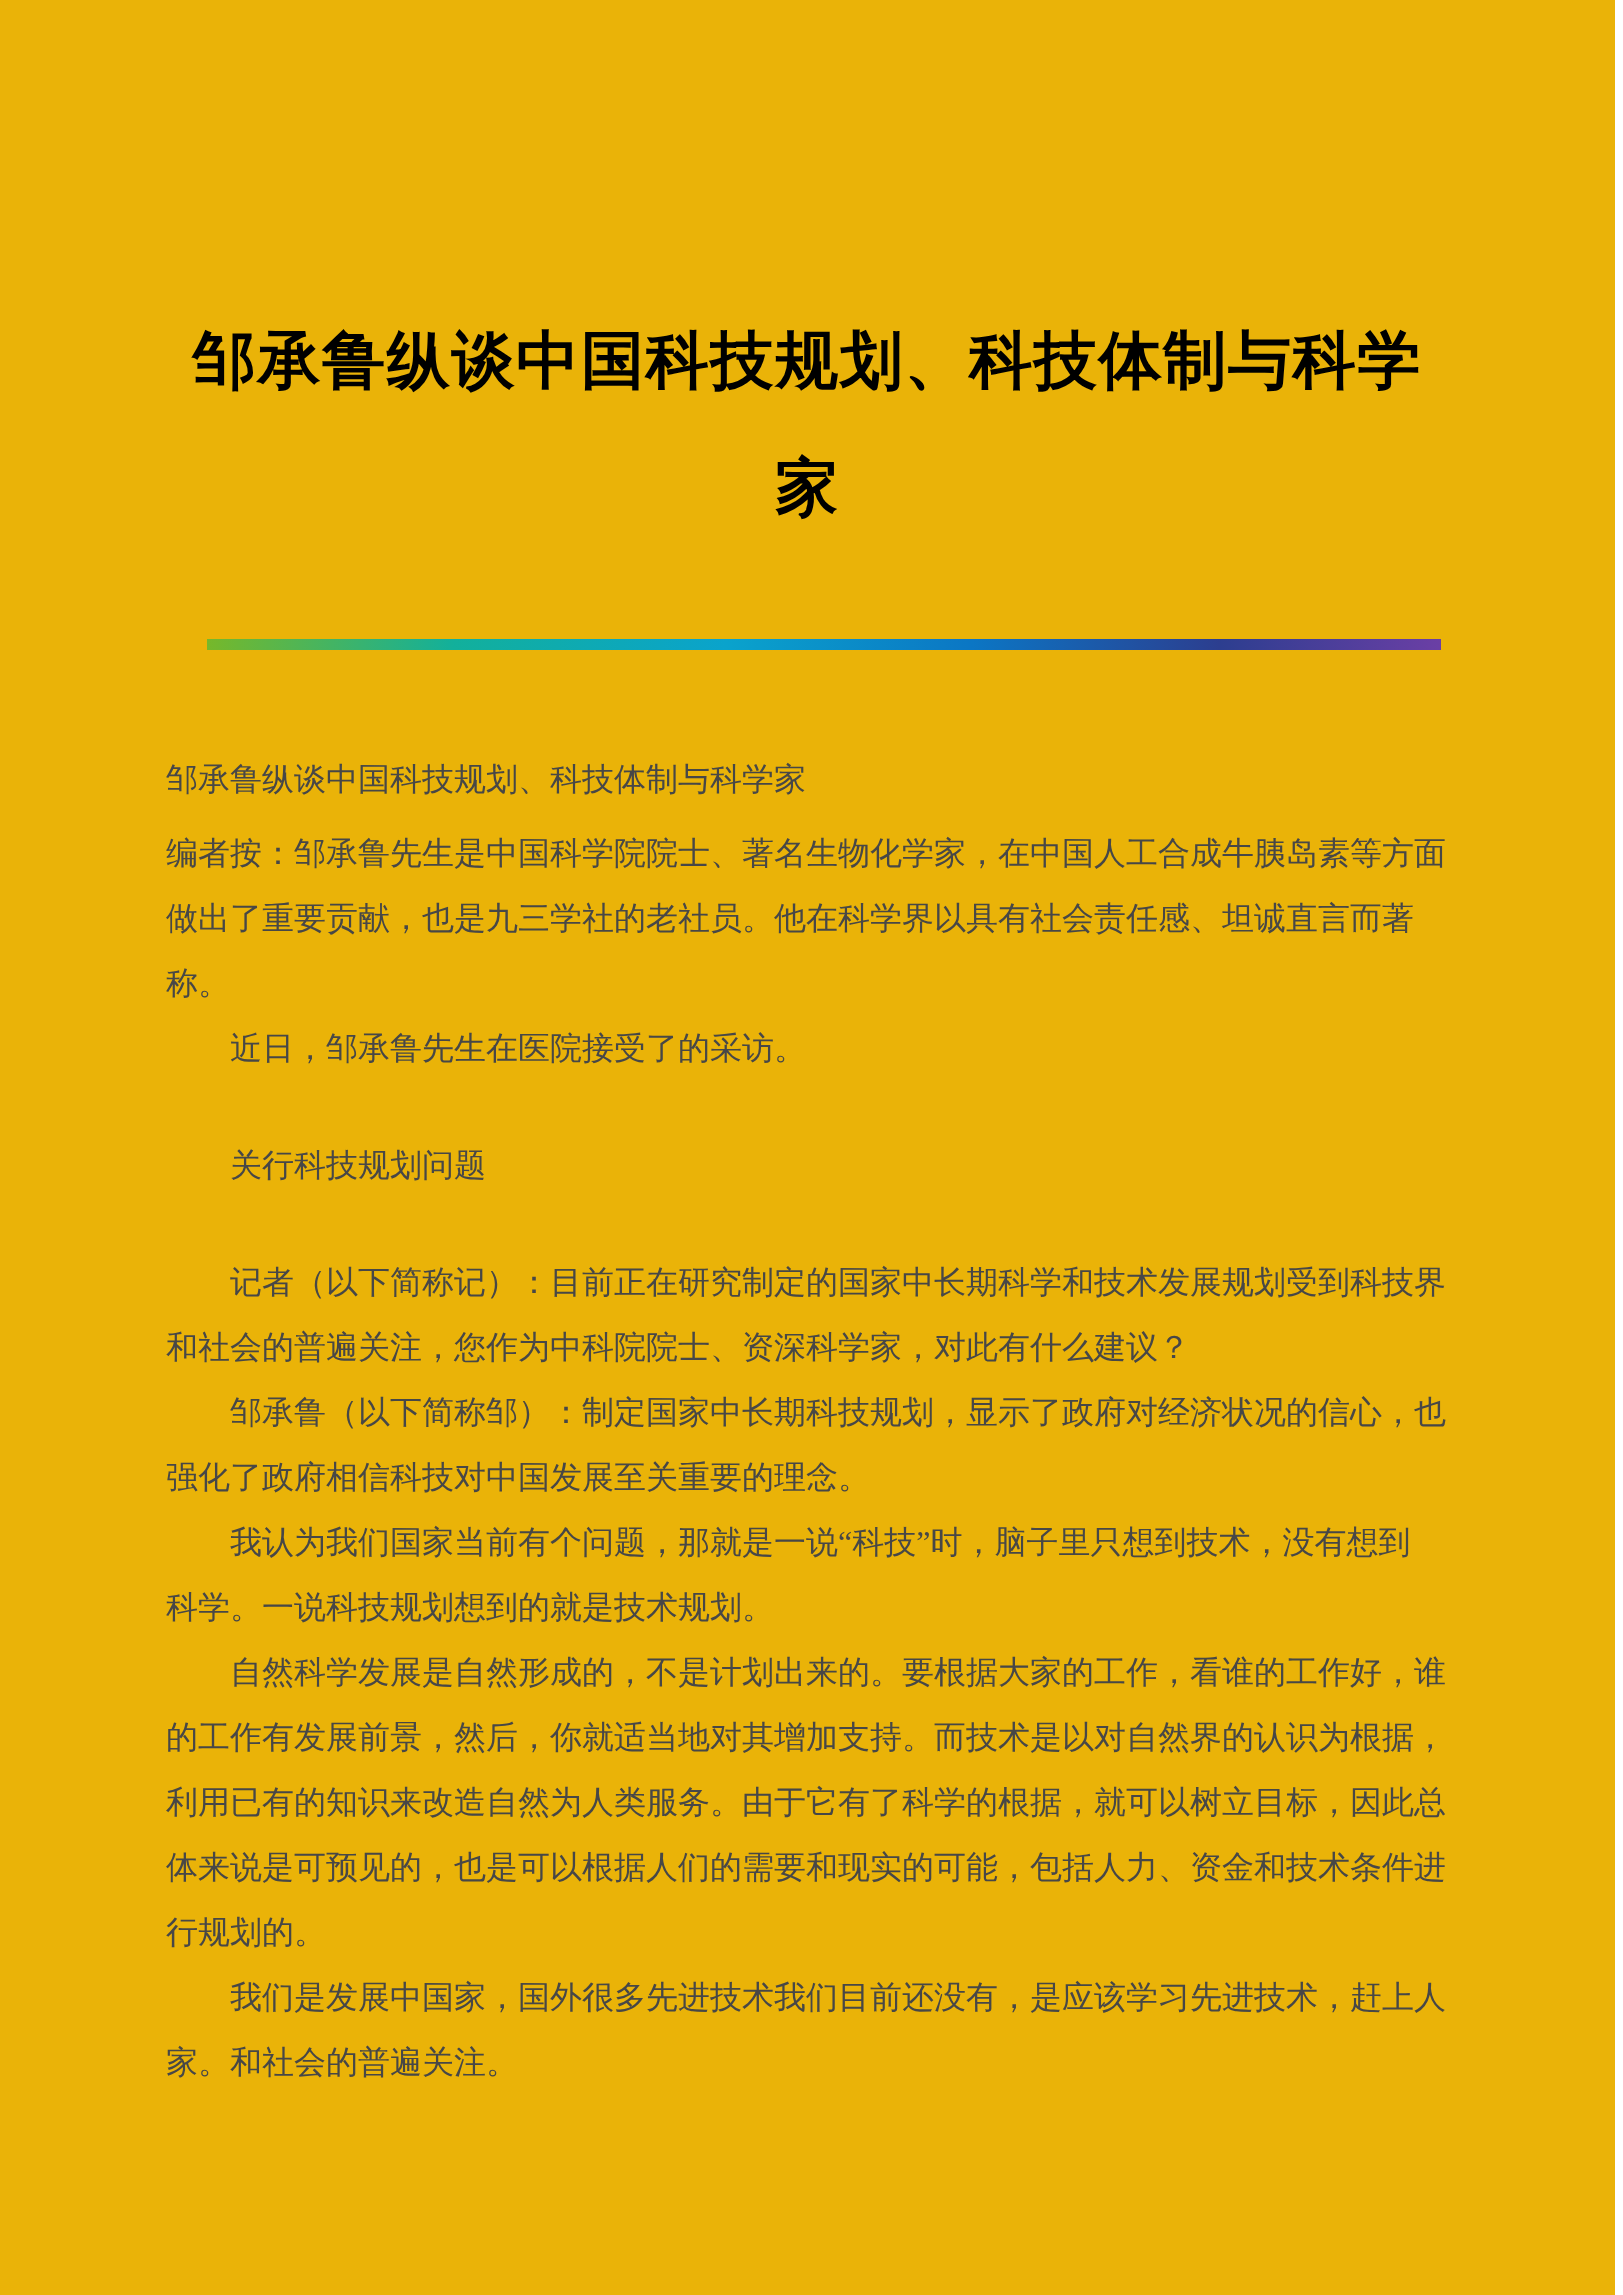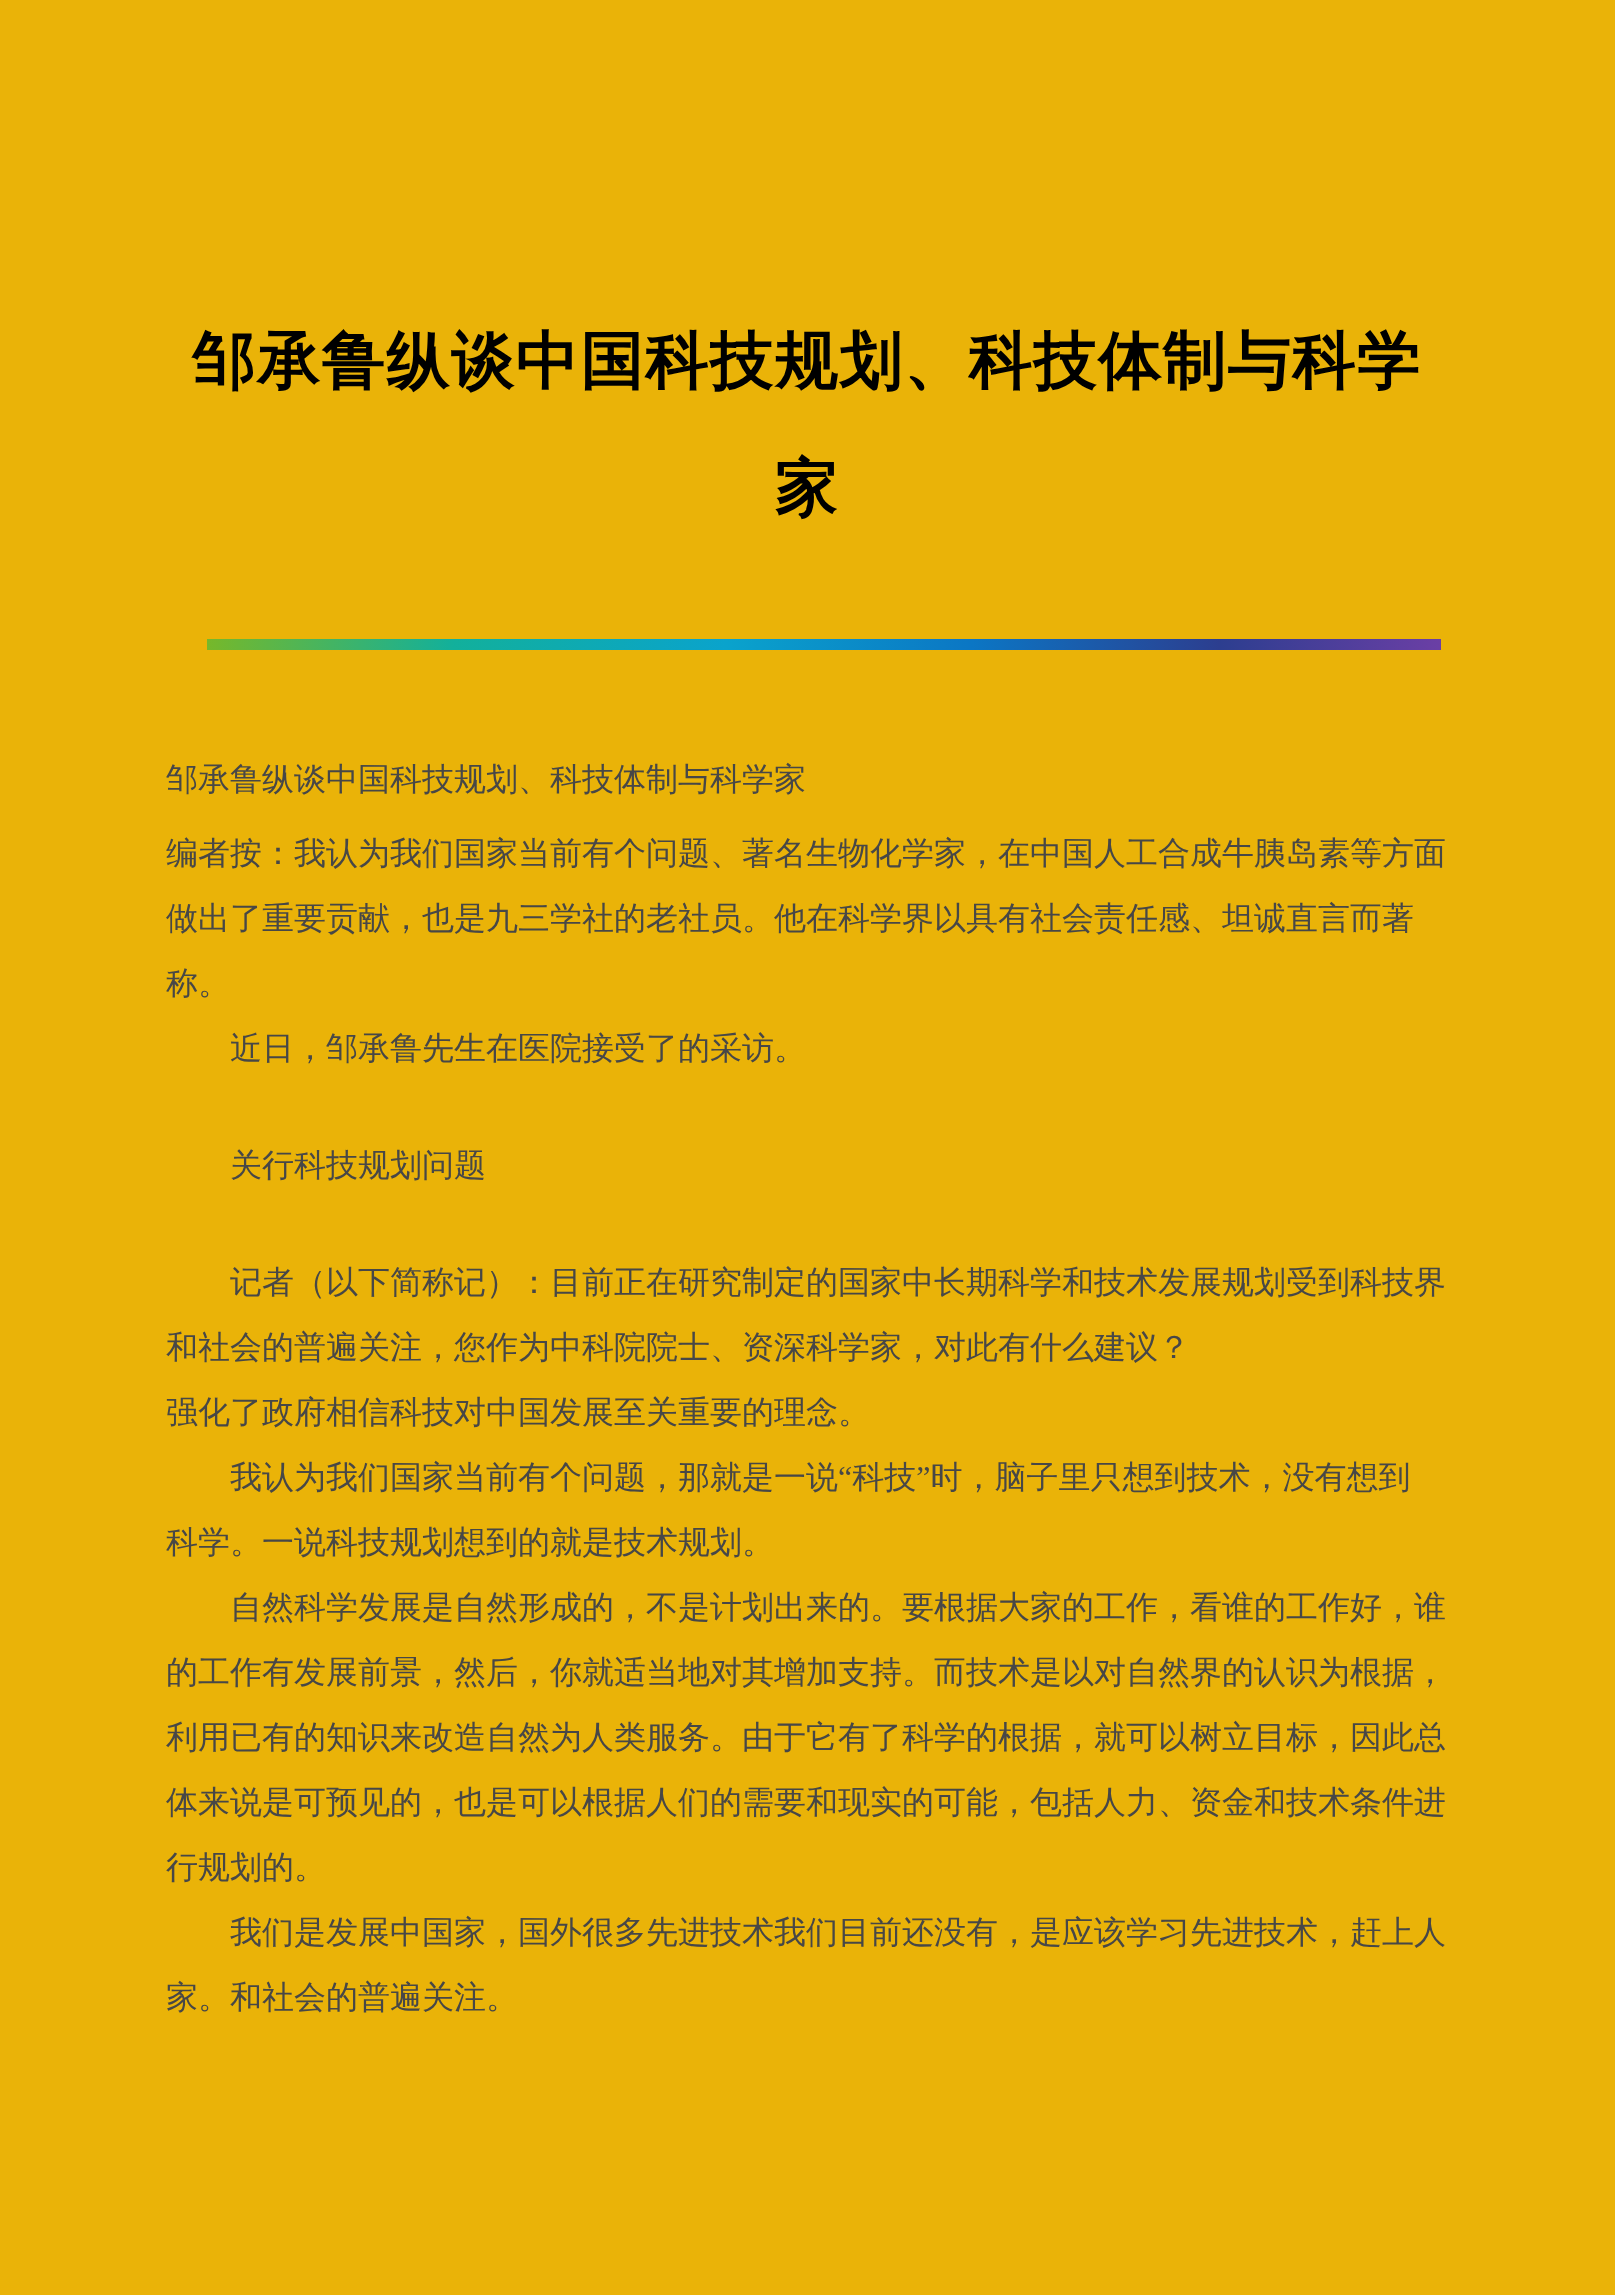--- a/index.html
+++ b/index.html
@@ -59,29 +59,30 @@
 
   <h1 class="title">
     <span class="title-line">邹承鲁纵谈中国科技规划、科技体制与科学</span>
     <span class="title-line">家</span>
   </h1>
 
   <div class="divider" style="background: linear-gradient(90deg, rgb(118, 184, 42) 0%, rgb(18, 176, 155) 20%, rgb(10, 163, 204) 42%, rgb(11, 118, 196) 62%, rgb(44, 62, 143) 82%, rgb(107, 63, 165) 100%);"></div>
 
   <div class="body-text" id="body-lines">
       <div class="line">邹承鲁纵谈中国科技规划、科技体制与科学家</div>
-      <div class="line">编者按：我认为我们国家当前有个问题、著名生物化学家，在中国人工合成牛胰岛素等方面</div>
+      <div class="line">编者按：邹承鲁先生是中国科学院院士、著名生物化学家，在中国人工合成牛胰岛素等方面</div>
       <div class="line">做出了重要贡献，也是九三学社的老社员。他在科学界以具有社会责任感、坦诚直言而著</div>
       <div class="line">称。</div>
       <div class="line">　　近日，邹承鲁先生在医院接受了的采访。</div>
       <div class="line"></div>
       <div class="line">　　关行科技规划问题</div>
       <div class="line"></div>
       <div class="line">　　记者（以下简称记）：目前正在研究制定的国家中长期科学和技术发展规划受到科技界</div>
       <div class="line">和社会的普遍关注，您作为中科院院士、资深科学家，对此有什么建议？</div>
+      <div class="line">　　邹承鲁（以下简称邹）：制定国家中长期科技规划，显示了政府对经济状况的信心，也</div>
       <div class="line">强化了政府相信科技对中国发展至关重要的理念。</div>
       <div class="line">　　我认为我们国家当前有个问题，那就是一说“科技”时，脑子里只想到技术，没有想到</div>
       <div class="line">科学。一说科技规划想到的就是技术规划。</div>
       <div class="line">　　自然科学发展是自然形成的，不是计划出来的。要根据大家的工作，看谁的工作好，谁</div>
       <div class="line">的工作有发展前景，然后，你就适当地对其增加支持。而技术是以对自然界的认识为根据，</div>
       <div class="line">利用已有的知识来改造自然为人类服务。由于它有了科学的根据，就可以树立目标，因此总</div>
       <div class="line">体来说是可预见的，也是可以根据人们的需要和现实的可能，包括人力、资金和技术条件进</div>
       <div class="line">行规划的。</div>
       <div class="line">　　我们是发展中国家，国外很多先进技术我们目前还没有，是应该学习先进技术，赶上人</div>
       <div class="line">家。和社会的普遍关注。</div>

